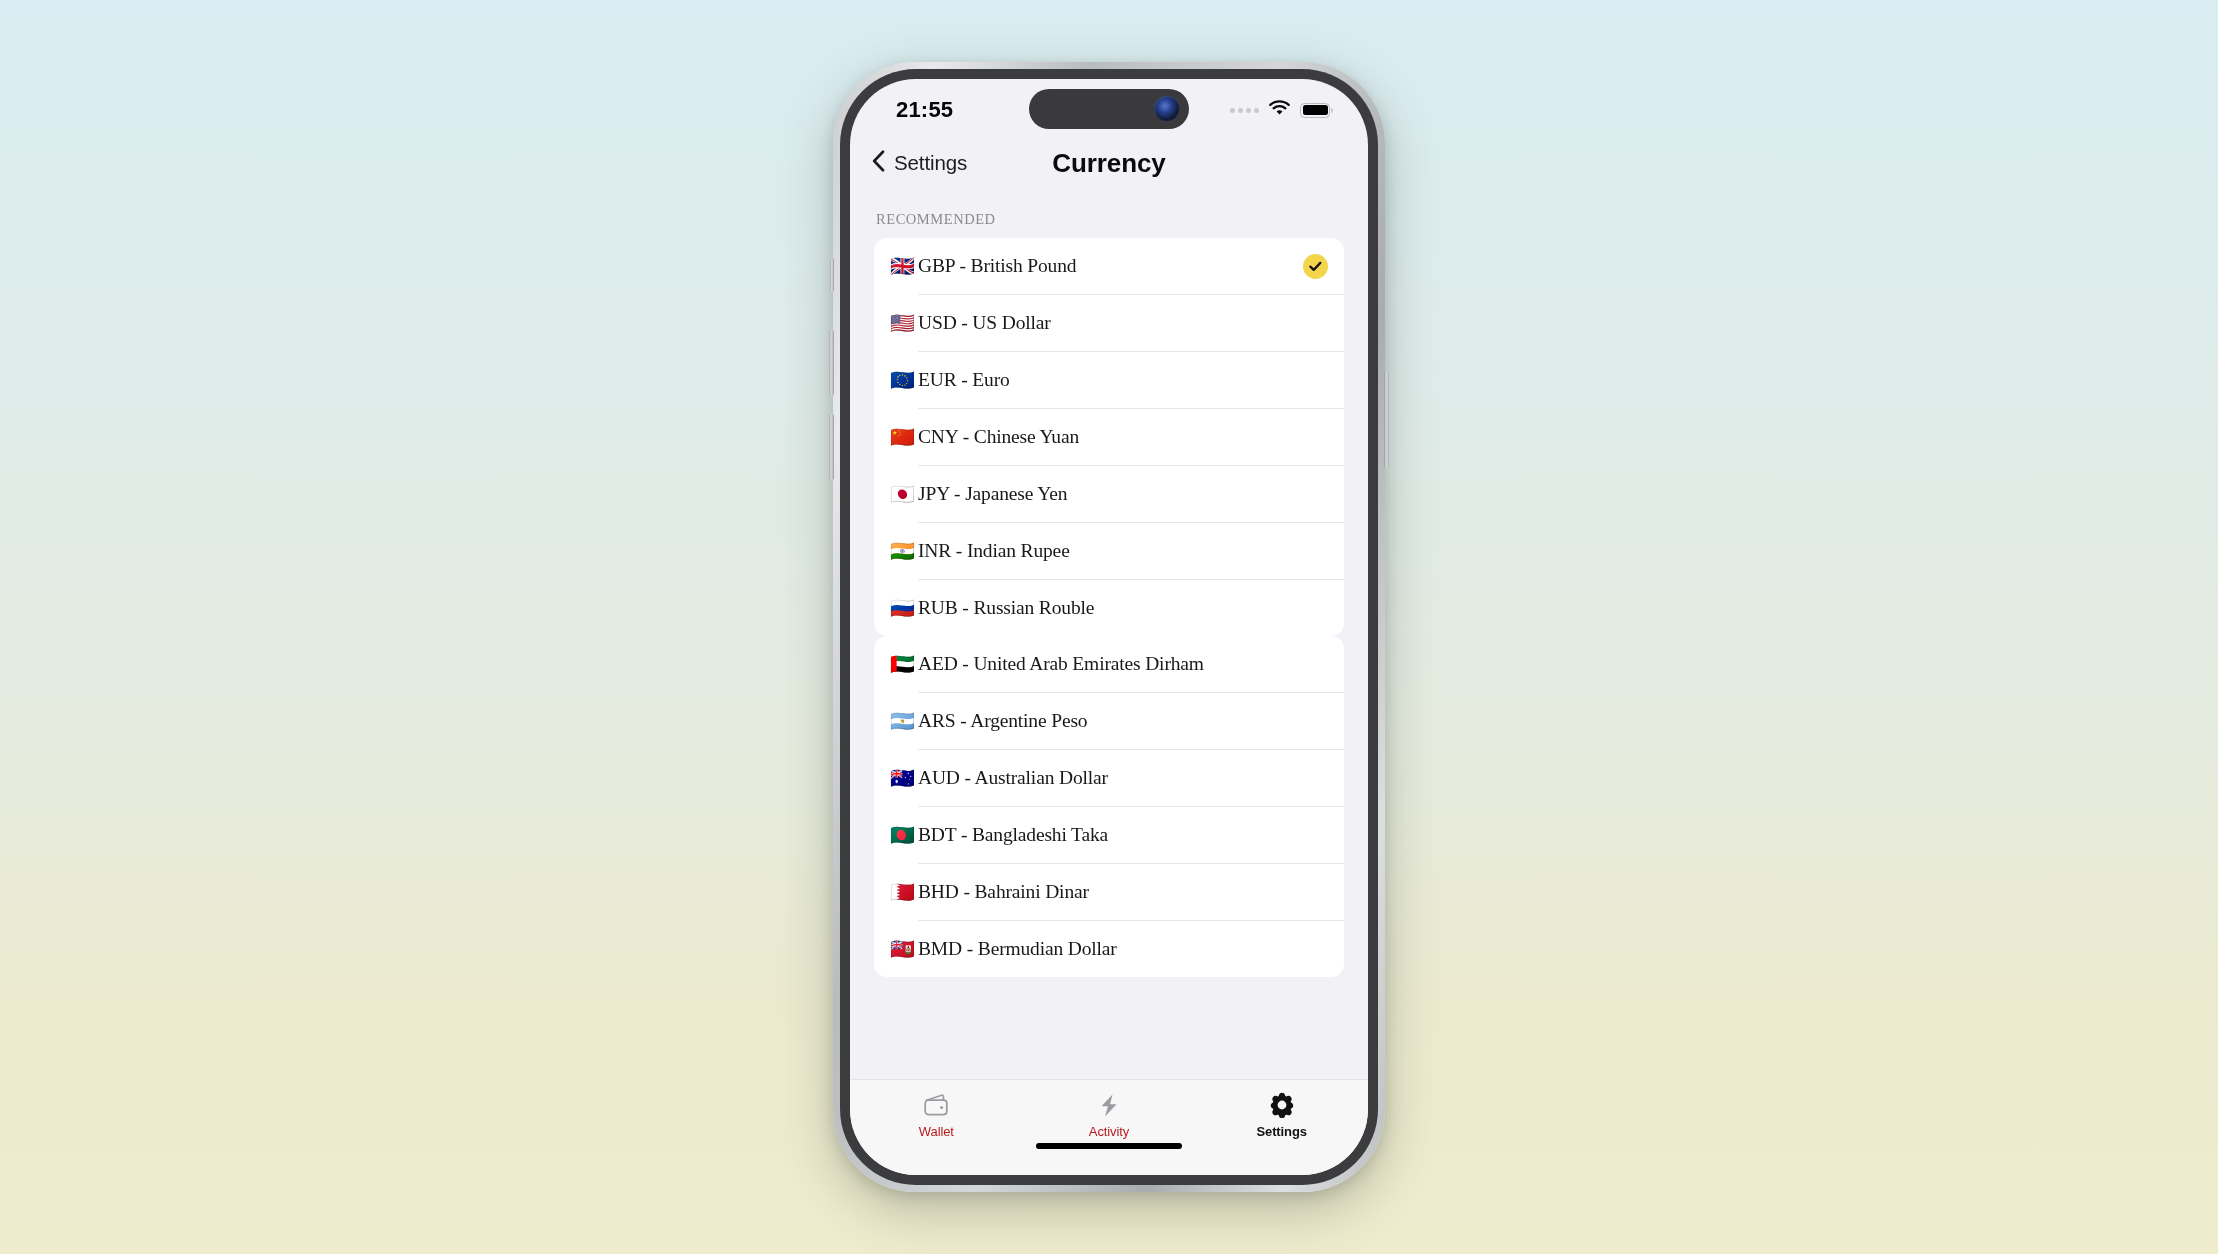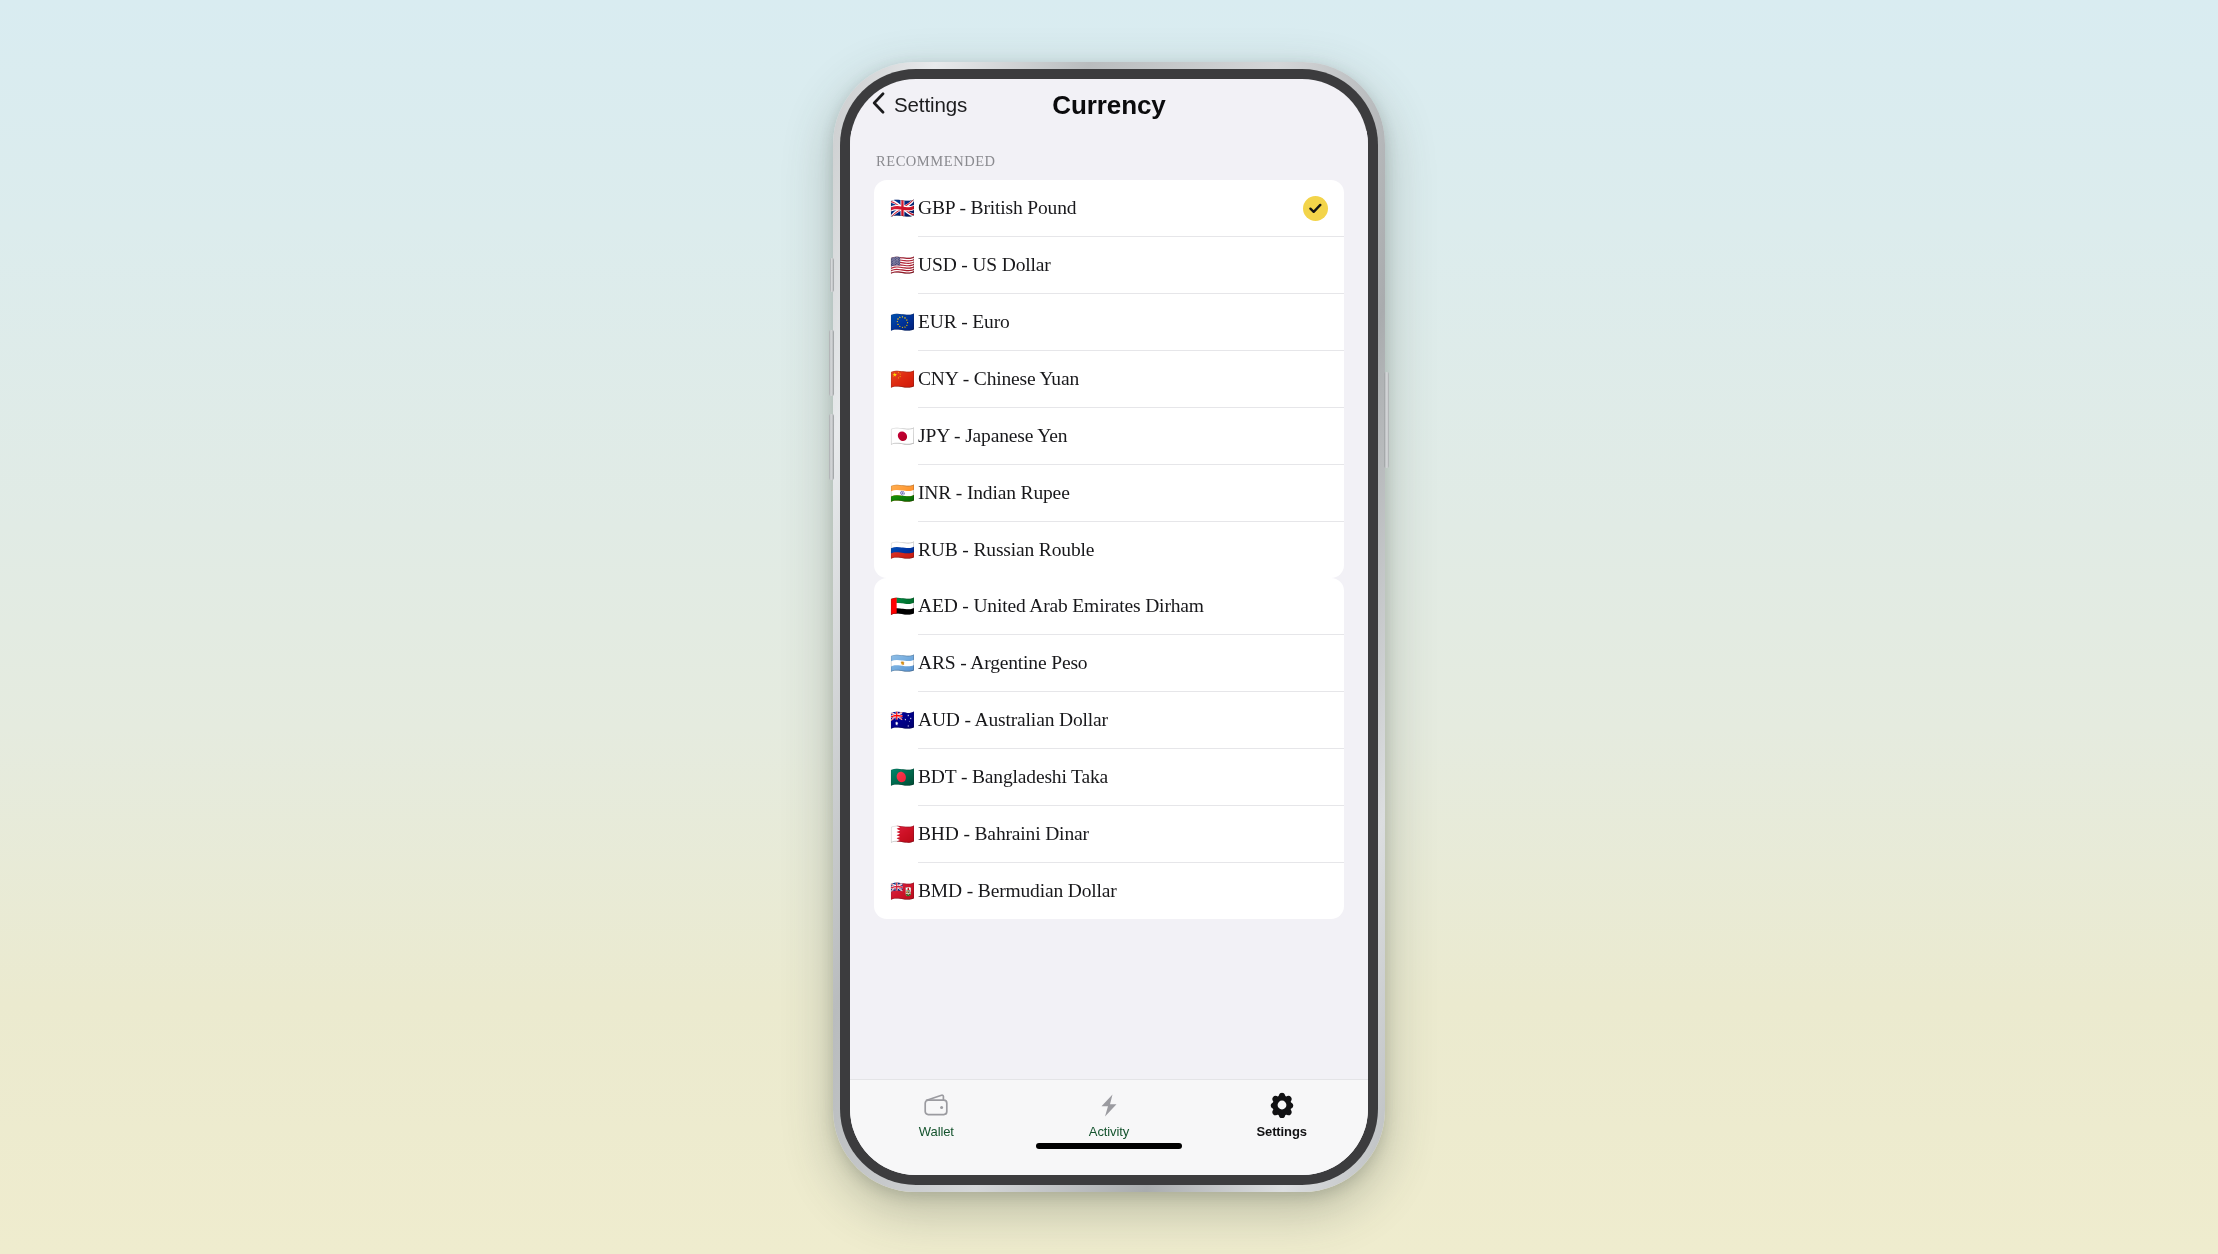--- a/index.html
+++ b/index.html
@@ -232,21 +232,21 @@
   .tab {
     flex: 1 1 0;
     display: flex;
     flex-direction: column;
     align-items: center;
     gap: 6px;
     cursor: pointer;
   }
   .tab-icon { height: 26px; display: flex; align-items: center; justify-content: center; }
   .tab-label { font-size: 13px; letter-spacing: -0.1px; }
-  .tab.inactive .tab-label { color: #14532d; }
+  .tab.inactive .tab-label { color: #b91c1c; }
   .tab.active .tab-label { color: #111113; font-weight: 600; }
 
   .home-indicator {
     position: absolute;
     left: 50%;
     transform: translateX(-50%);
     bottom: 26px;
     width: 146px;
     height: 6px;
     border-radius: 4px;
@@ -260,20 +260,46 @@
   <div class="phone-outer"></div>
   <div class="phone-bezel"></div>
 
   <div class="btn-side btn-silent"></div>
   <div class="btn-side btn-volup"></div>
   <div class="btn-side btn-voldn"></div>
   <div class="btn-side btn-power"></div>
 
   <div class="phone-screen">
 
+    <div class="status-bar">
+      <div class="status-time">21:55</div>
+
+      <div class="dynamic-island">
+        <div class="island-lens"></div>
+      </div>
+
+      <div class="status-right">
+        <span class="sig-dots">
+          <i></i>
+            <i></i>
+            <i></i>
+            <i></i>
+        </span>
+        <span>
+          <svg width="23" height="17" viewBox="0 0 23 17">
+            <path d="M11.5 14.6 L8.6 11.4 a4.4 4.4 0 0 1 5.8 0 Z" fill="#09090d"></path>
+            <path d="M5.6 8.3 a9 9 0 0 1 11.8 0" stroke="#09090d" stroke-width="2.3" fill="none" stroke-linecap="round"></path>
+            <path d="M2.3 4.9 a14 14 0 0 1 18.4 0" stroke="#09090d" stroke-width="2.3" fill="none" stroke-linecap="round"></path>
+          </svg>
+        </span>
+        <span class="batt">
+            <i></i>
+          </span>
+      </div>
+    </div>
 
     <div class="nav-bar">
       <div class="nav-back">
         <span>
           <svg width="13" height="22" viewBox="0 0 13 22">
             <path d="M11 1.8 L2.2 11 L11 20.2" stroke="#1c1c1e" stroke-width="2.7" fill="none" stroke-linecap="round" stroke-linejoin="round"></path>
           </svg>
         </span>
         <span class="nav-back-label">Settings</span>
       </div>

